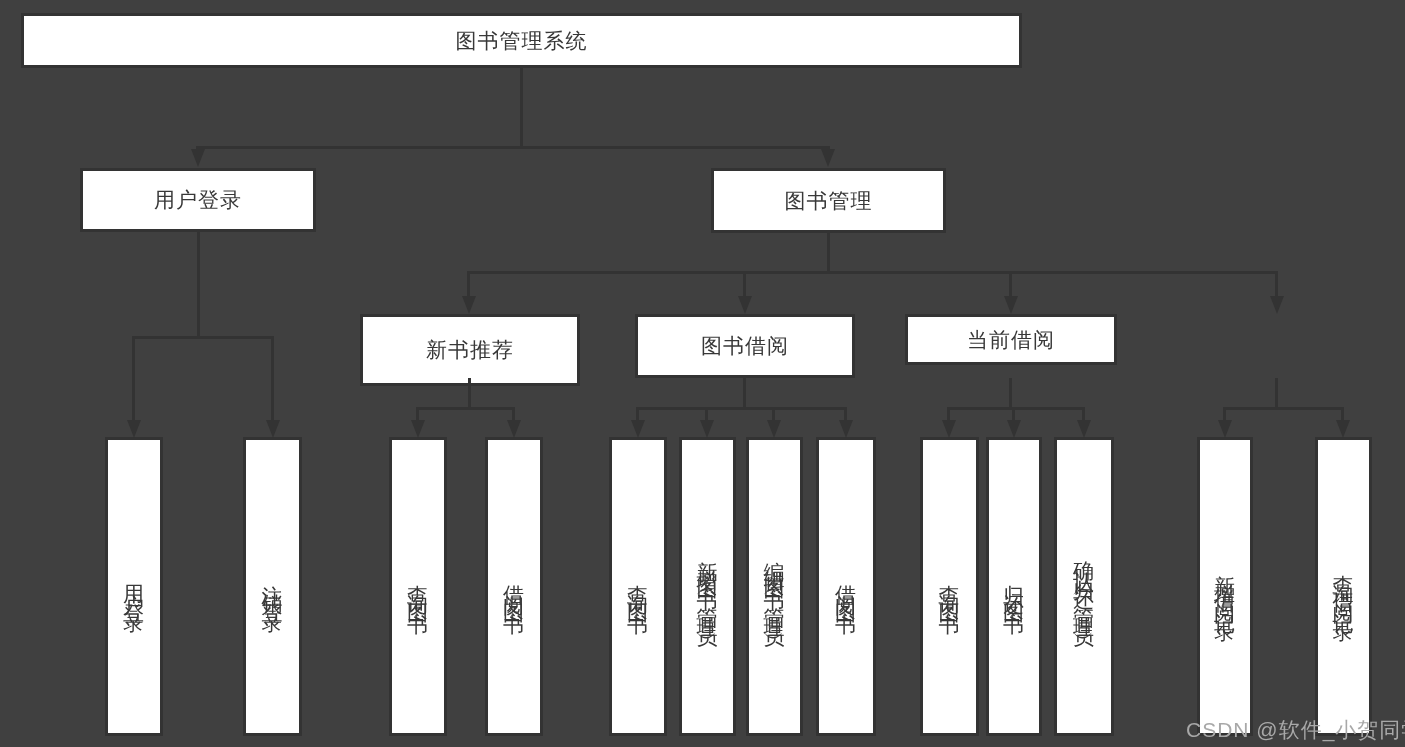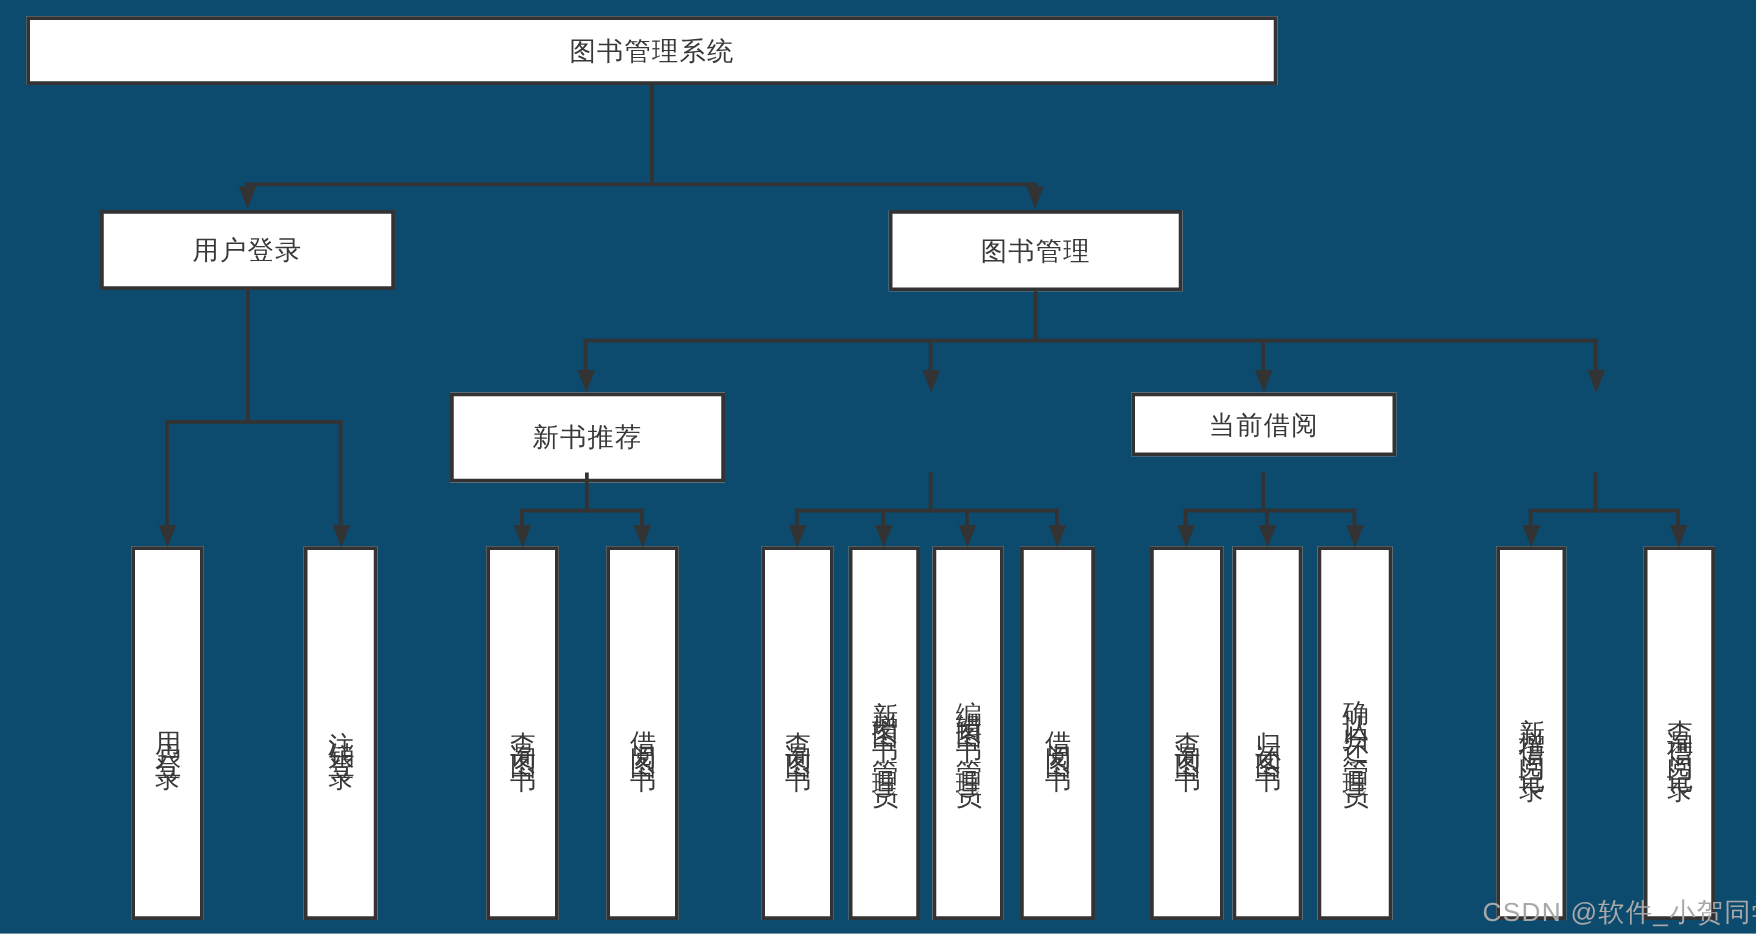--- a/index.html
+++ b/index.html
@@ -1,17 +1,17 @@
 <!DOCTYPE html>
 <html><head>
 <meta charset="utf-8">
 <style>
   html,body{margin:0;padding:0;background:#ffffff;}
   .canvas{
-    position:relative;width:1405px;height:747px;background:#0c4a6e;
+    position:relative;width:1405px;height:747px;background:#404040;
     font-family:"Liberation Sans",sans-serif;overflow:hidden;color:#333;
   }
   .box{
     position:absolute;box-sizing:border-box;border:3px solid #333333;background:#ffffff;
     display:flex;align-items:center;justify-content:center;
   }
   .box.h span{font-size:21px;letter-spacing:1px;color:#383838;white-space:nowrap;}
   .box.v span{
     writing-mode:vertical-rl;font-size:21px;letter-spacing:0.45em;color:#383838;
     line-height:1;
@@ -36,20 +36,23 @@
 
   <div class="box h" style="left:80px;top:168px;width:236px;height:64px;">
     <span>用户登录</span>
   </div>
   <div class="box h" style="left:711px;top:168px;width:235px;height:65px;text-align:center;">
     <span>图书管理</span>
   </div>
 
   <div class="box h" style="left:360px;top:314px;width:220px;height:72px;">
     <span>新书推荐</span>
+  </div>
+  <div class="box h" style="left:635px;top:314px;width:220px;height:64px;">
+    <span>图书借阅</span>
   </div>
   <div class="box h" style="left:905px;top:314px;width:212px;height:51px;">
     <span>当前借阅</span>
   </div>
 
   <div class="box v" style="left:105px;top:437px;width:58px;height:299px;">
     <span>用户登录</span>
   </div>
   <div class="box v" style="left:243px;top:437px;width:59px;height:299px;">
     <span>注销登录</span>

